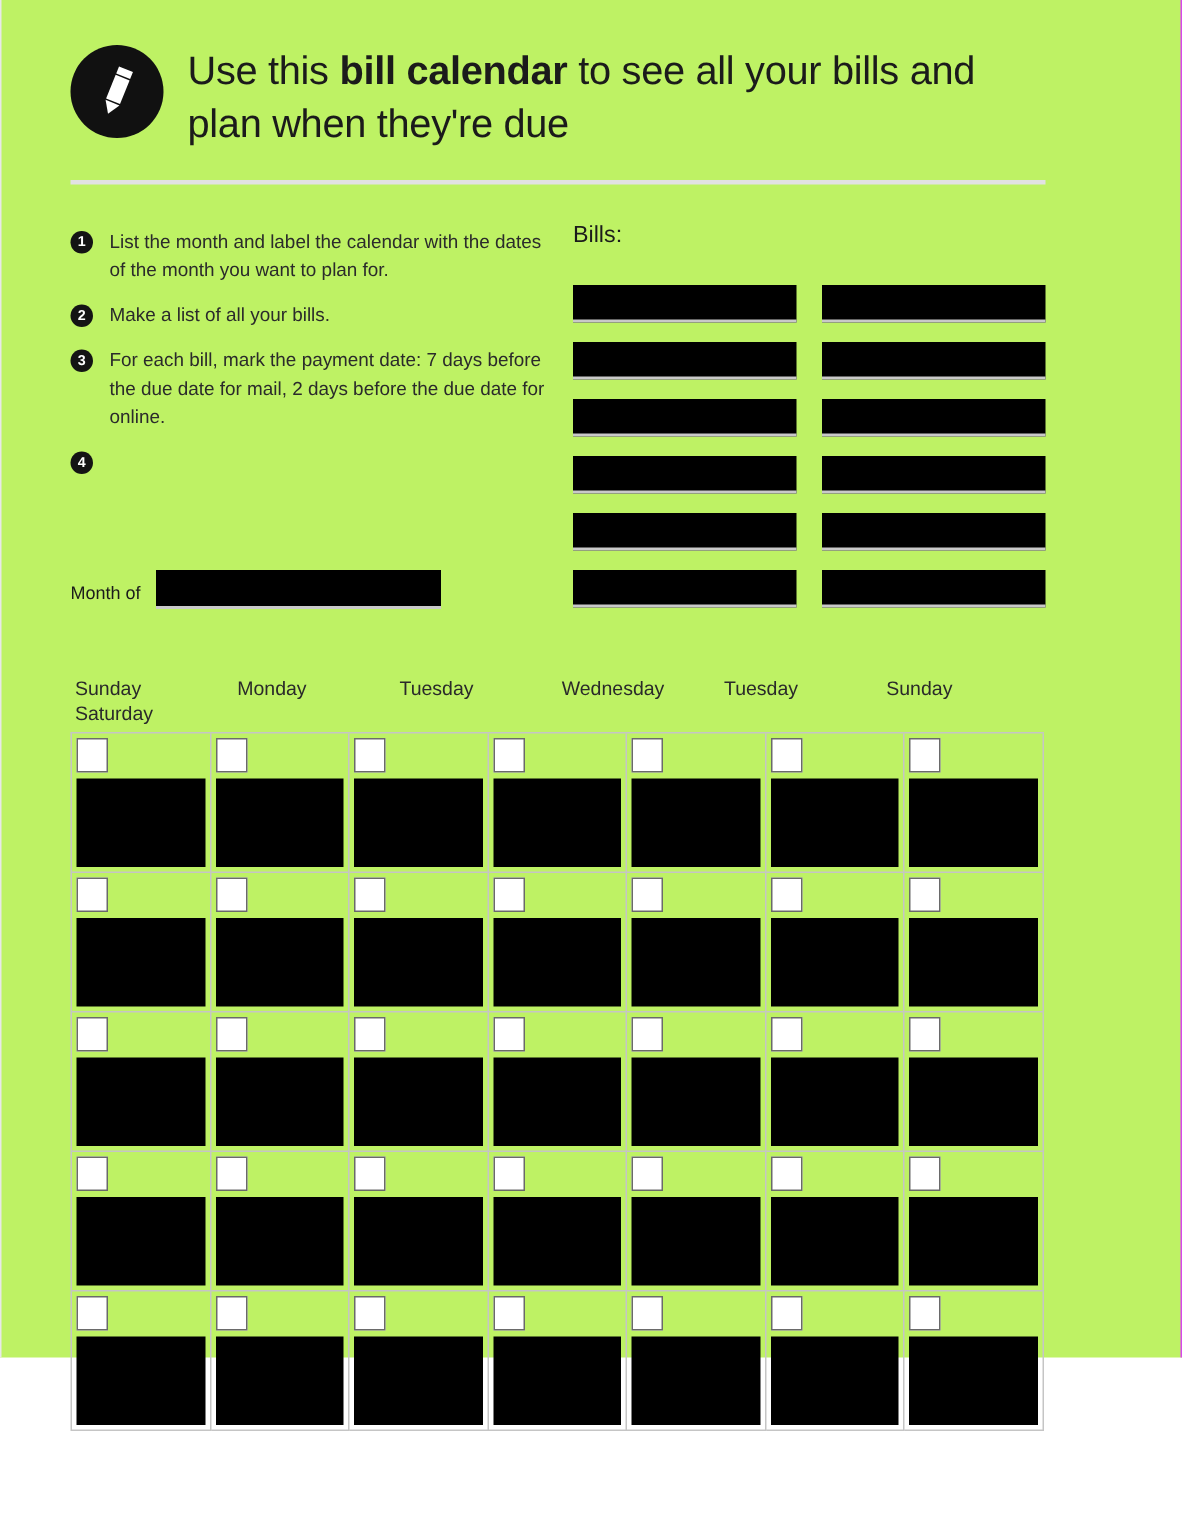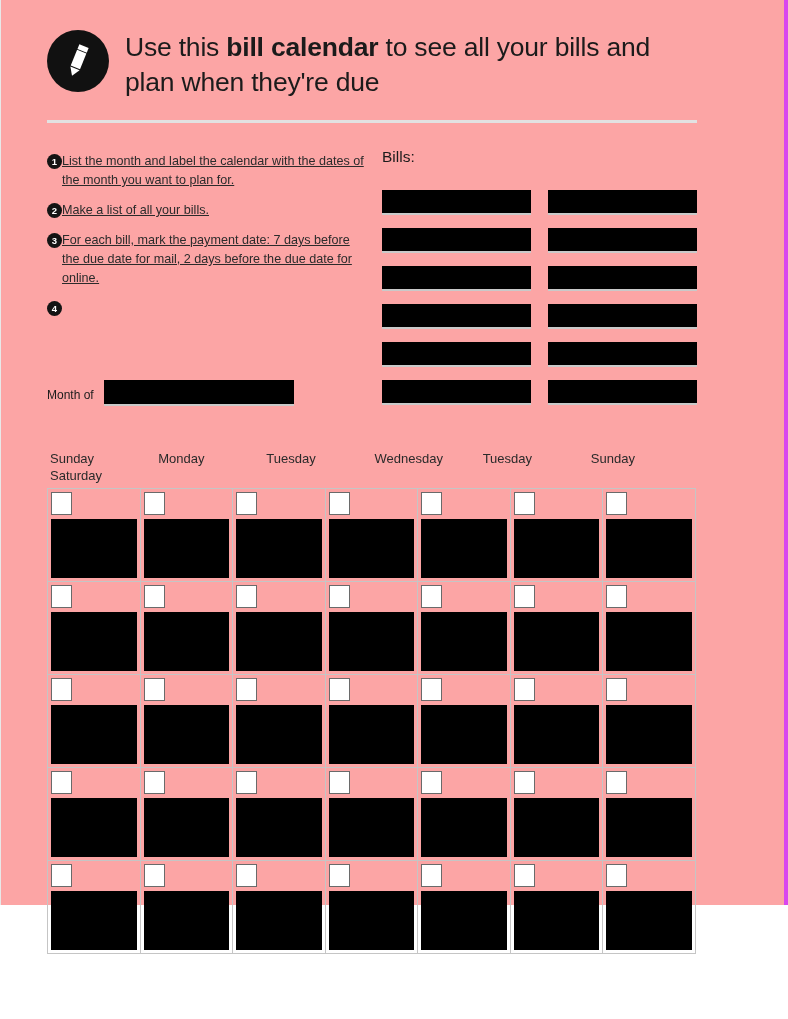--- a/index.html
+++ b/index.html
@@ -14,24 +14,24 @@
     color: #1a1a1a;
     position: relative;
     overflow: hidden;
   }
 
   .page {
     position: absolute;
     left: 0; top: 0;
     width: 788px;
     height: 905px;
-    background: #fca5a5;
+    background: #bef264;
     box-sizing: border-box;
     border-left: 1px solid #e8e8e8;
-    border-right: 4px solid #d946ef;
+    border-right: 1px solid #d946ef;
   }
 
   
   .header {
     position: absolute;
     left: 46px;
     top: 28px;
     width: 650px;
     display: flex;
     align-items: flex-start;
@@ -89,24 +89,24 @@
     border-radius: 50%;
     background: #141414;
     color: #ffffff;
     font-size: 9.5px;
     font-weight: 700;
     line-height: 15px;
     text-align: center;
     margin-top: 2px;
   }
   .step-text {
+    margin-left: 11px;
     font-size: 12.6px;
     line-height: 19px;
     color: #2b2b2b;
-    text-decoration: underline;
   }
 
   
   .month-of {
     position: absolute;
     left: 46px;
     top: 380px;
     display: flex;
     align-items: flex-end;
   }

